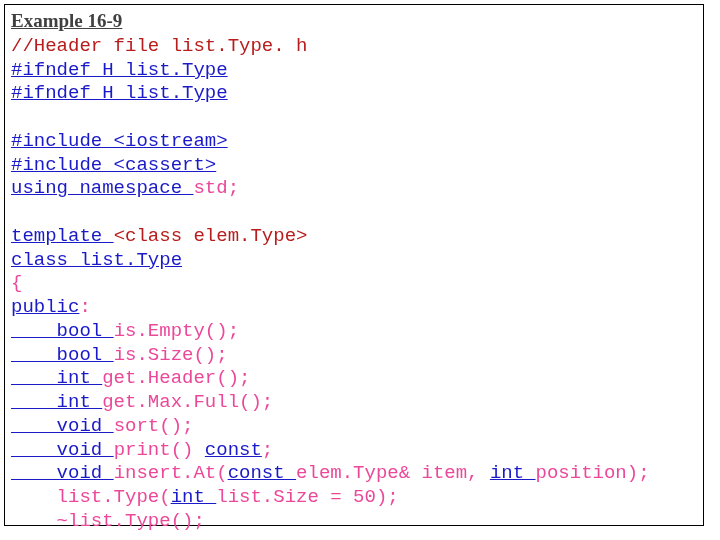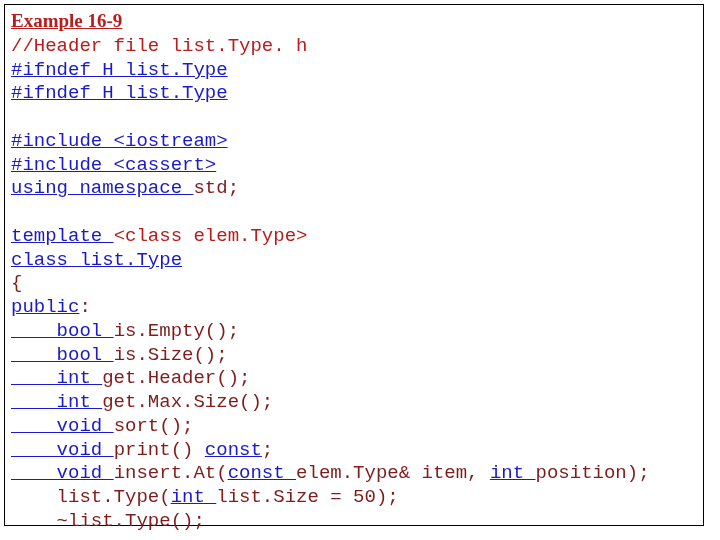--- a/index.html
+++ b/index.html
@@ -17,27 +17,27 @@
     margin: 4px;
     padding: 4px 6px;
     box-sizing: border-box;
     font-family: "Courier New", Courier, monospace;
     font-size: 19px;
     line-height: 1.25;
     white-space: pre;
   }
   .title {
     font-family: "Times New Roman", Times, serif;
-    color: #b91c1c;
+    color: #404040;
     font-weight: bold;
     font-size: 19px;
     text-decoration: underline;
   }
   .green { color: #b91c1c; }
-  .black { color: #7f1d1d; text-align: center; }
+  .black { color: #ec4899; text-align: center; }
   .blue { color: #1a1ac8; text-decoration: underline; }
 </style>
 </head>
 <body>
 
 <div class="frame"><span class="title">Example 16-9</span>
 <span class="green">//Header file list.Type. h</span>
 <span class="blue">#ifndef H_list.Type</span>
 <span class="blue">#ifndef H_list.Type</span>
 <span></span>
@@ -45,18 +45,18 @@
 <span class="blue">#include &lt;cassert&gt;</span>
 <span class="blue">using namespace </span><span class="black">std;</span>
 <span></span>
 <span class="blue">template </span><span class="green">&lt;class elem.Type&gt;</span>
 <span class="blue">class list.Type</span>
 <span class="black">{</span>
 <span class="blue">public</span><span class="black">:</span>
 <span class="blue">    bool </span><span class="black">is.Empty();</span>
 <span class="blue">    bool </span><span class="black">is.Size();</span>
 <span class="blue">    int </span><span class="black">get.Header();</span>
-<span class="blue">    int </span><span class="black">get.Max.Size();</span>
+<span class="blue">    int </span><span class="black">get.Max.Full();</span>
 <span class="blue">    void </span><span class="black">sort();</span>
 <span class="blue">    void </span><span class="black">print() </span><span class="blue">const</span><span class="black">;</span>
 <span class="blue">    void </span><span class="black">insert.At(</span><span class="blue">const </span><span class="black">elem.Type&amp; item, </span><span class="blue">int </span><span class="black">position);</span>
 <span class="black">    list.Type(</span><span class="blue">int </span><span class="black">list.Size = 50);</span>
 <span class="black">    ~list.Type();</span></div>
 
 </body></html>

